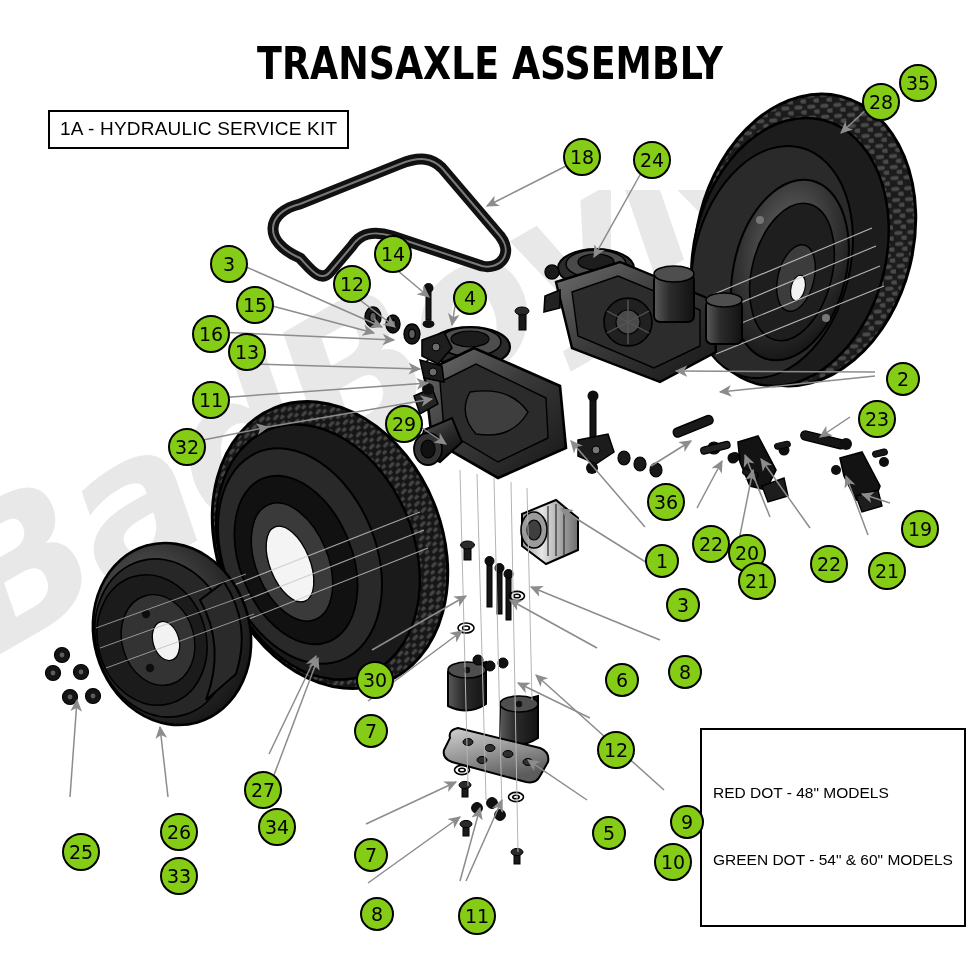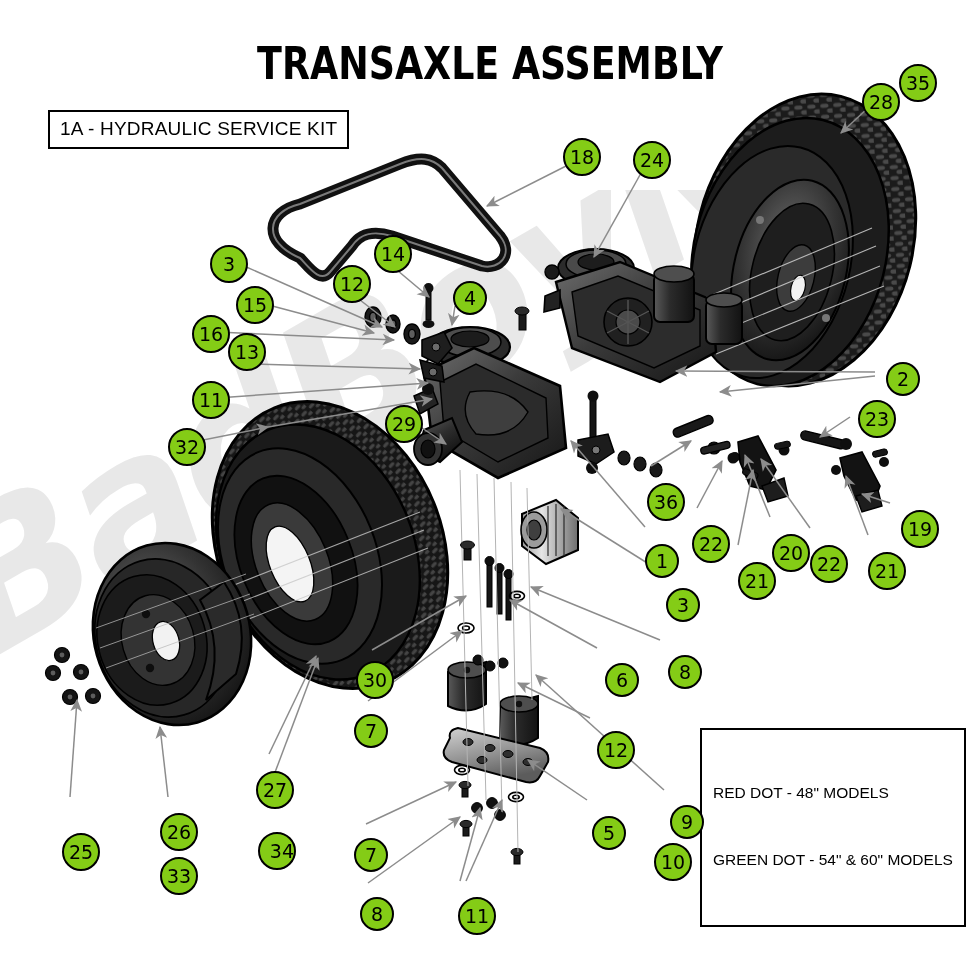--- a/index.html
+++ b/index.html
@@ -478,21 +478,21 @@
       </div>
       <div class="callout w2" style="left: 647px; top: 483px;">
         <span>36</span>
       </div>
       <div class="callout w2" style="left: 901px; top: 510px;">
         <span>19</span>
       </div>
       <div class="callout w2" style="left: 692px; top: 525px;">
         <span>22</span>
       </div>
-      <div class="callout w2" style="left: 772px; top: 534px;">
+      <div class="callout w2" style="left: 728px; top: 534px;">
         <span>20</span>
       </div>
       <div class="callout w2" style="left: 810px; top: 545px;">
         <span>22</span>
       </div>
       <div class="callout" style="left: 645px; top: 544px;">
         <span>1</span>
       </div>
       <div class="callout w2" style="left: 738px; top: 562px;">
         <span>21</span>
@@ -511,33 +511,33 @@
       </div>
       <div class="callout w2" style="left: 356px; top: 661px;">
         <span>30</span>
       </div>
       <div class="callout" style="left: 354px; top: 714px;">
         <span>7</span>
       </div>
       <div class="callout w2" style="left: 597px; top: 731px;">
         <span>12</span>
       </div>
-      <div class="callout w2" style="left: 256px; top: 771px;">
+      <div class="callout w2" style="left: 244px; top: 771px;">
         <span>27</span>
       </div>
       <div class="callout" style="left: 670px; top: 805px;">
         <span>9</span>
       </div>
       <div class="callout w2" style="left: 62px; top: 813px; margin-top: 20px;">
         <span>25</span>
       </div>
       <div class="callout w2" style="left: 160px; top: 813px;">
         <span>26</span>
       </div>
-      <div class="callout w2" style="left: 258px; top: 832px; justify-content: flex-end;">
+      <div class="callout w2" style="left: 258px; top: 808px;">
         <span>34</span>
       </div>
       <div class="callout" style="left: 592px; top: 816px;">
         <span>5</span>
       </div>
       <div class="callout" style="left: 354px; top: 838px;">
         <span>7</span>
       </div>
       <div class="callout w2" style="left: 654px; top: 843px;">
         <span>10</span>

